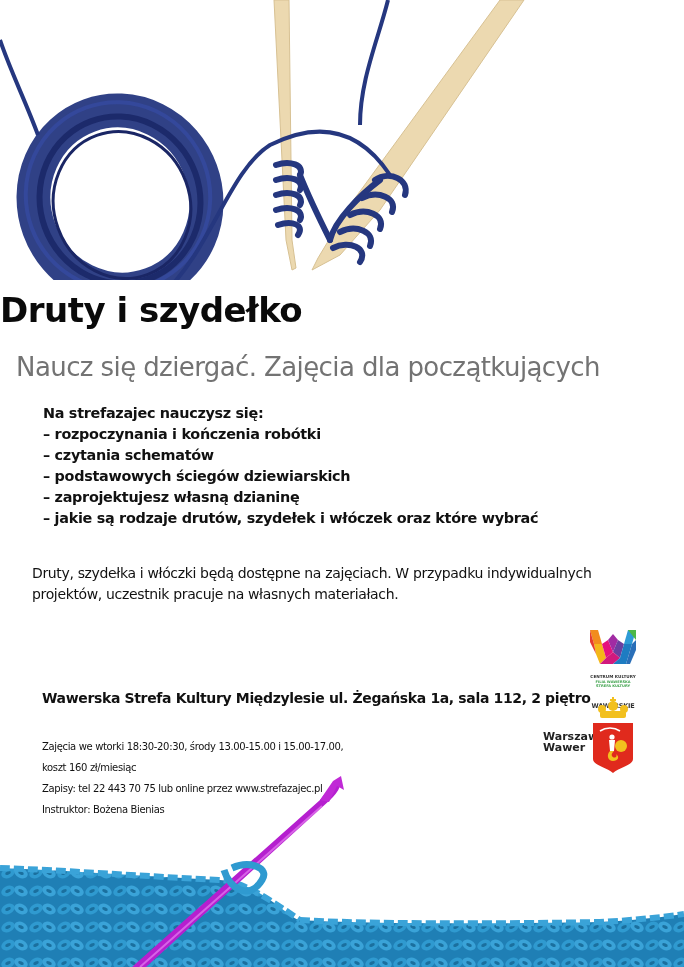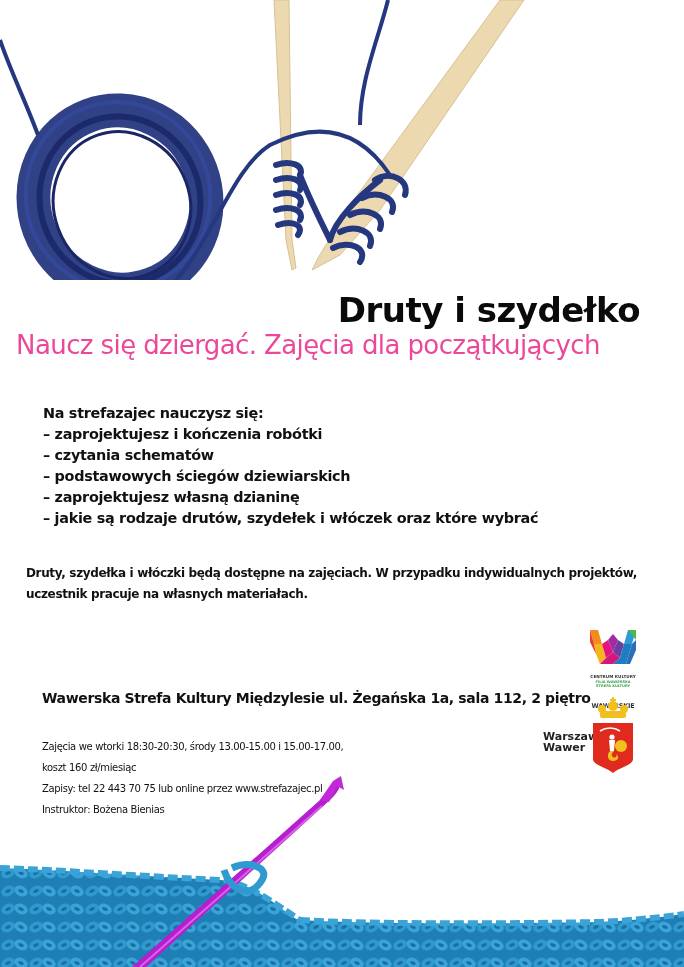--- a/index.html
+++ b/index.html
@@ -3,36 +3,36 @@
   <meta charset="utf-8">
   <style>
     * { margin: 0; padding: 0; box-sizing: border-box; }
     html, body { width: 684px; height: 967px; background: #ffffff; overflow: hidden; }
     body { position: relative; font-family: "DejaVu Sans", "Liberation Sans", sans-serif; color: #111; }
 
     .hero { position: absolute; left: 0; top: 0; width: 684px; height: 280px; }
     .bottom-art { position: absolute; left: 0; top: 770px; width: 684px; height: 197px; }
 
     .title {
-      position: absolute; left: 0; top: 290px; width: 640px; text-align: right;
+      position: absolute; left: 0; top: 290px; width: 640px; text-align: left;
       font-size: 34px; font-weight: bold; letter-spacing: -0.5px; color: #0a0a0a;
     }
     .subtitle {
-      position: absolute; left: 0; top: 330px; width: 616px; text-align: center;
-      font-size: 26px; font-weight: normal; letter-spacing: -0.6px; color: #ec4899;
+      position: absolute; left: 0; top: 352px; width: 616px; text-align: center;
+      font-size: 26px; font-weight: normal; letter-spacing: -0.6px; color: #737373;
     }
 
     .learn-block {
       position: absolute; left: 43px; top: 403px; font-size: 14.4px; font-weight: bold;
       line-height: 21px; letter-spacing: -0.3px;
     }
     .learn-block .item { white-space: nowrap; }
 
     .materials {
-      position: absolute; left: 26px; top: 563px; width: 630px; font-size: 12px; font-weight: bold;
+      position: absolute; left: 32px; top: 563px; width: 630px; font-size: 14px; font-weight: normal;
       line-height: 21px; letter-spacing: -0.35px;
     }
     .address {
       position: absolute; left: 42px; top: 690px; font-size: 14px; font-weight: bold;
       letter-spacing: -0.35px; white-space: nowrap;
     }
     .schedule {
       position: absolute; left: 42px; top: 736px; font-size: 10px; font-weight: normal;
       line-height: 21px; letter-spacing: -0.35px;
     }
@@ -89,21 +89,21 @@
     <path d="M333 248 C349 240, 369 248, 360 262"></path>
     <path d="M330 240 C335 220, 360 195, 380 180"></path>
   </g>
 </svg>
 
 <div class="title">Druty i szydełko</div>
 <div class="subtitle">Naucz się dziergać. Zajęcia dla początkujących</div>
 
 <div class="learn-block">
   <div>Na strefazajec nauczysz się:</div>
-  <div class="item">– zaprojektujesz i kończenia robótki</div>
+  <div class="item">– rozpoczynania i kończenia robótki</div>
   <div class="item">– czytania schematów</div>
   <div class="item">– podstawowych ściegów dziewiarskich</div>
   <div class="item">– zaprojektujesz własną dzianinę</div>
   <div class="item">– jakie są rodzaje drutów, szydełek i włóczek oraz które wybrać</div>
 </div>
 
 <div class="materials">Druty, szydełka i włóczki będą dostępne na zajęciach. W przypadku indywidualnych projektów, uczestnik pracuje na własnych materiałach.</div>
 
 <div class="address">Wawerska Strefa Kultury Międzylesie ul. Żegańska 1a, sala 112, 2 piętro</div>
 

